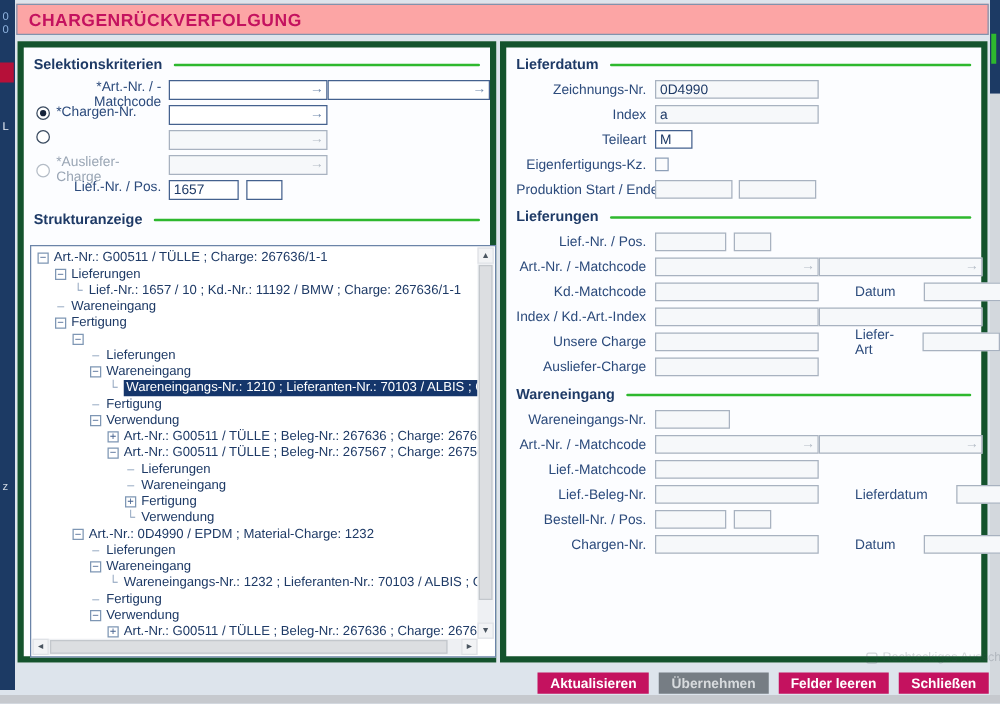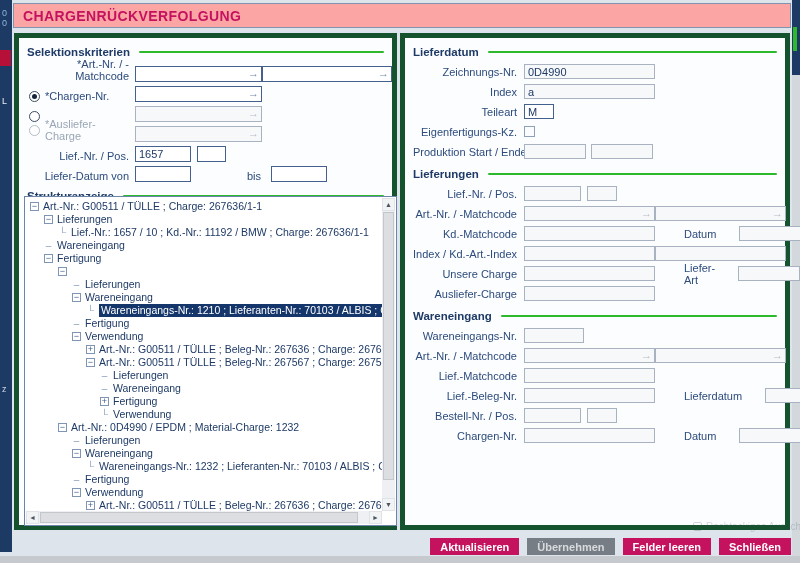--- a/index.html
+++ b/index.html
@@ -26,21 +26,21 @@
   
   .panel { position:absolute; background:#fcfdff; border:5px solid #14532d; z-index:2; }
   .panel.pleft  { left:14px; top:33px; width:383px; height:497px; padding:6px 8px; }
   .panel.pright { left:400px; top:33px; width:390px; height:497px; padding:6px 8px; }
 
   .sec-head { display:flex; align-items:center; height:15px; margin-bottom:5px; }
   .sec-head b { font-size:11.5px; color:#1e3a66; white-space:nowrap; }
   .sec-head .line { flex:1; height:2px; background:#2eb82e; margin-left:9px; border-radius:1px; }
 
   
-  .row { display:flex; align-items:flex-end; height:18px; margin-bottom:2px; }
+  .row { display:flex; align-items:flex-start; height:18px; margin-bottom:2px; }
   .lbl { width:102px; font-size:11px; color:#2c4b7c; display:flex; align-items:center;
          justify-content:flex-end; text-align:right; flex:none; padding-right:0; }
   .lbl.haslft { justify-content:flex-start; text-align:left; padding-left:2px; }
   .lbl.gray { color:#9aa6b5; }
   .gap6 { width:6px; flex:none; }
 
   .radio { width:11px; height:11px; border:1px solid #3a4b60; border-radius:50%; background:#fff;
            display:inline-flex; align-items:center; justify-content:center; margin-right:5px; flex:none; }
   .radio.checked::after { content:""; width:5px; height:5px; background:#15233a; border-radius:50%; }
   .radio.dis { border-color:#b4bcc6; }
@@ -174,29 +174,20 @@
     </div>
 
     <div class="row">
       <span class="lbl">Lief.-Nr. / Pos.</span>
       <span class="gap6"></span>
       <input class="fld" style="width: 56px;" value="1657">
       <span style="width:6px"></span>
       <input class="fld" style="width: 29px;">
     </div>
 
-    <div class="row">
-      <span class="lbl">Liefer-Datum von</span>
-      <span class="gap6"></span>
-      <input class="fld" style="width: 56px;">
-      <span style="width:56px"></span>
-      <span style="font-size:11px;color:#2c4b7c">bis</span>
-      <span style="width:10px"></span>
-      <input class="fld" style="width: 56px;">
-    </div>
 
     <div class="sec-head" style="margin-top:6px">
       <b>Strukturanzeige</b>
       <span class="line"></span>
     </div>
 
     <div class="treebox">
       <div class="tree-content">
           <div class="trow" style="padding-left: 4px;">
             <span class="exp">−</span>

